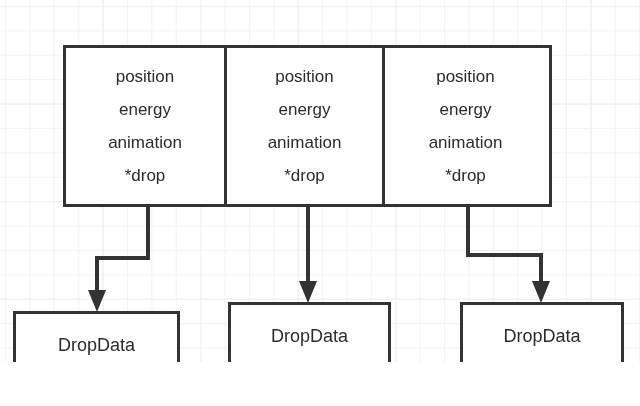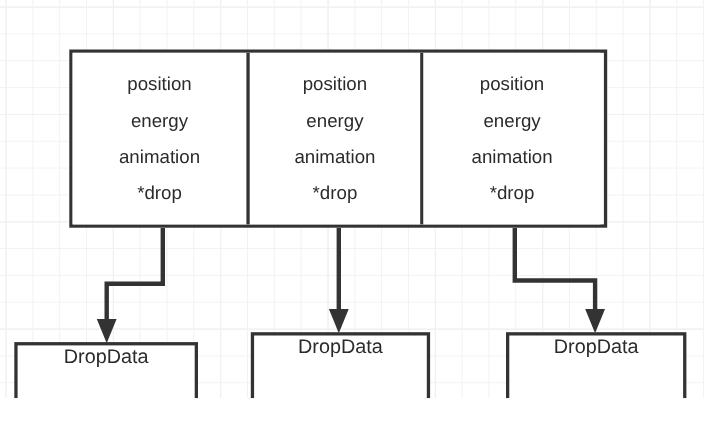--- a/index.html
+++ b/index.html
@@ -59,21 +59,21 @@
   .top-cell.c3 { width: 161px; }
   .attr-line { display: block; }
 
   
   .drop-box {
     position: absolute;
     box-sizing: border-box;
     border: 3px solid #333333;
     background: #ffffff;
     display: flex;
-    align-items: flex-start;
+    align-items: center;
     justify-content: center;
     color: #2b2b2b;
     font-size: 18px;
     white-space: nowrap;
   }
   .drop-1 { left: 13px;  top: 311px; width: 167px; height: 68px; }
   .drop-2 { left: 228px; top: 302px; width: 163px; height: 69px; }
   .drop-3 { left: 460px; top: 302px; width: 164px; height: 69px; }
 
   

